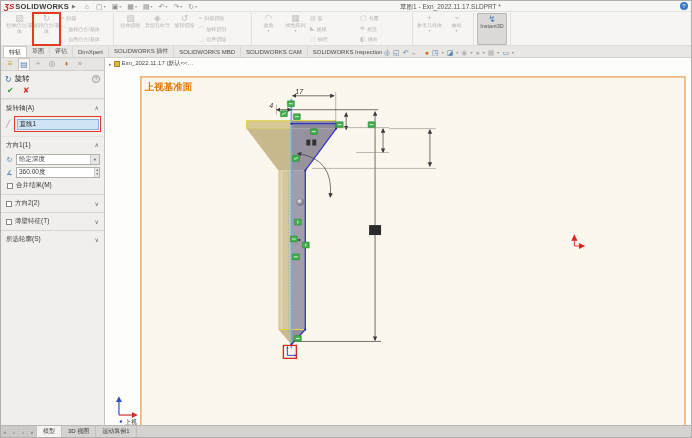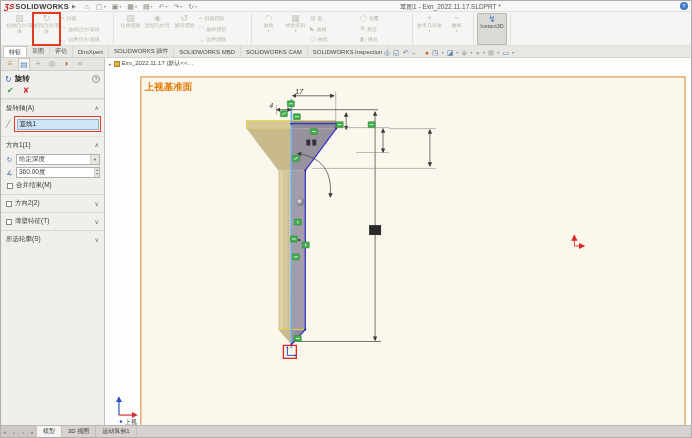--- a/index.html
+++ b/index.html
@@ -49,21 +49,21 @@
 
 .pm{position:absolute;top:57px;left:0;width:104px;bottom:12px;background:#f1efec;
   border-right:1px solid #c6c4c1;font-size:6.5px;color:#3a3a3a}
 .pm-tabs{height:13px;background:#e7e5e2;border-bottom:1px solid #d0cecb;display:flex;
   align-items:center;gap:2px;padding:0 3px}
 .pmtab{font-size:8px;color:#8a8886;width:12px;text-align:center;height:12px;line-height:12px}
 .pmtab.gold{color:#c59a2e}.pmtab.blue{color:#4a7ab5}.pmtab.multi{color:#b06030}.pmtab.dim{color:#9a9896}
 .pmtab.active{background:#f7f6f4;border:1px solid #c9c7c4;border-bottom:none}
 .pm-header{display:flex;align-items:center;gap:3px;padding:3px 4px 1px}
 .pm-ticon{color:#3a6fb0;font-size:8px}
-.pm-title{font-weight:bold;font-size:7.5px;color:#222}
+.pm-title{font-weight:normal;font-size:7.5px;color:#222}
 .pm-help{margin-left:auto;width:8px;height:8px;border:1px solid #9a9896;border-radius:50%;
   font-size:5.5px;color:#777;text-align:center;line-height:7px}
 .pm-actions{display:flex;gap:9px;padding:1px 6px 3px;border-bottom:1px solid #d8d6d3}
 .pm-ok{color:#2f9e3f;font-size:8px}.pm-cancel{color:#cf3030;font-size:8px}
 .pm-sechead{display:flex;justify-content:space-between;padding:4px 5px 2px;border-top:1px solid #e6e4e1;color:#333}
 .chev{color:#667;font-size:6px}
 .axis-row{display:flex;align-items:center;gap:2px;margin:1px 3px 4px}
 .lineicon{color:#8a8886;font-size:7px;width:8px;text-align:center}
 .redwrap{flex:1;border:1.6px solid #e23b24;padding:1.5px}
 .pm-field{height:11px;background:#cfe4f7;border:1px solid #8fb4d4;display:flex;

